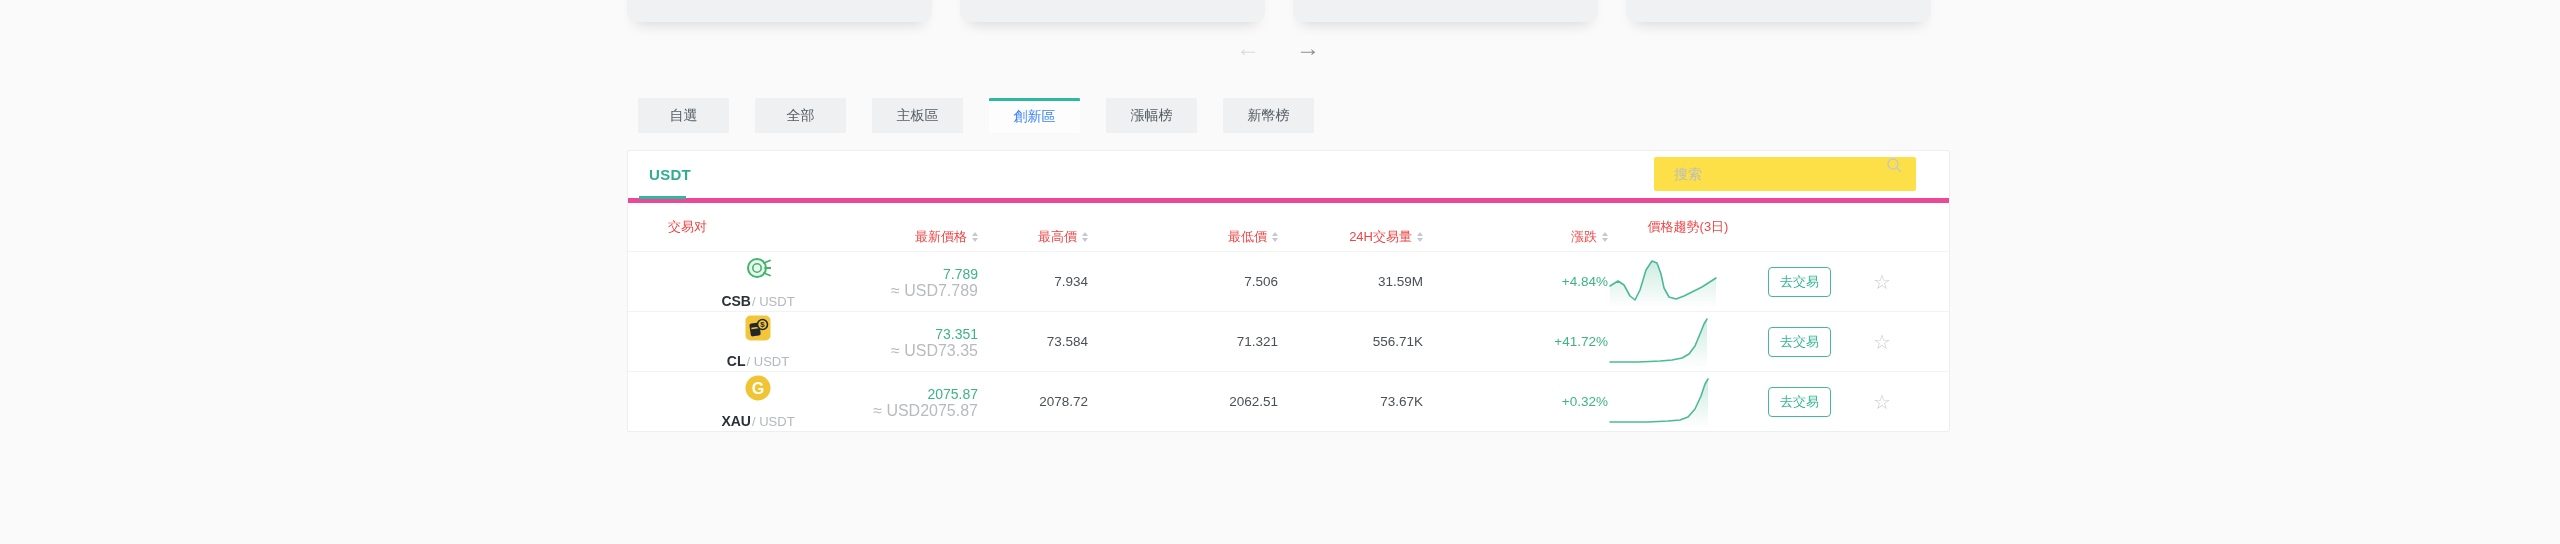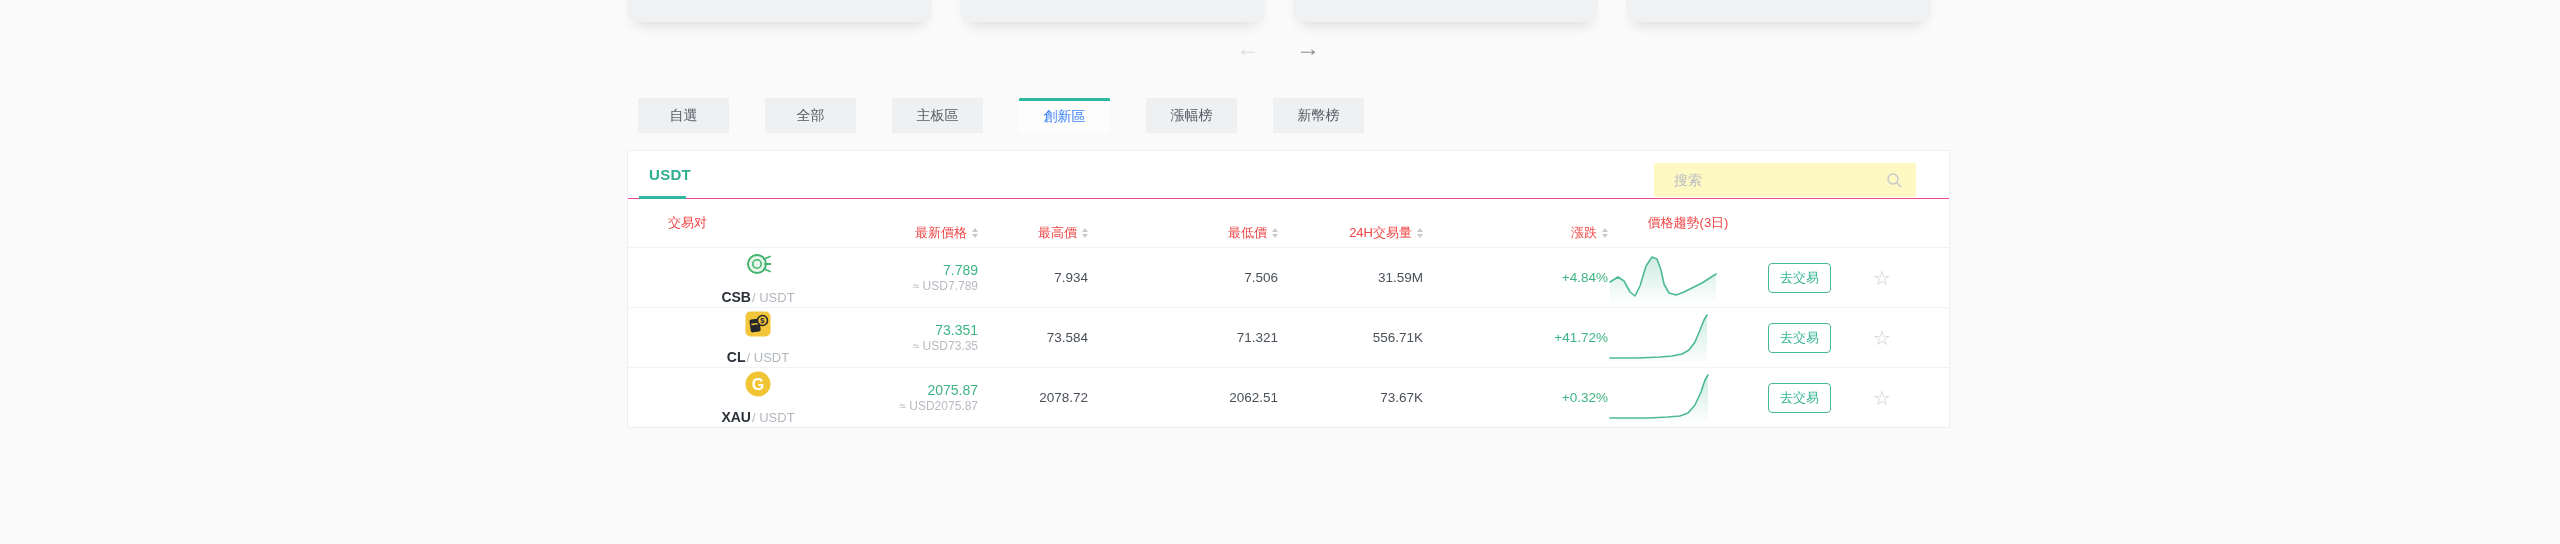--- a/index.html
+++ b/index.html
@@ -35,21 +35,21 @@
     font-size:24px;line-height:28px;
     background:none;border:none;padding:0;margin:0;
     cursor:pointer;font-family:inherit;
   }
   .carousel-arrow.prev{color:#d8dadd;}
   .carousel-arrow.next{color:#8c9094;}
 
   
   .tabs{
     position:absolute;left:638px;top:98px;
-    display:flex;gap:36px;
+    display:flex;gap:26px;
   }
   .tab{
     box-sizing:border-box;
     width:91px;height:35px;
     display:flex;align-items:center;justify-content:center;
     background:#eef0f2;
     color:#565d64;font-size:14px;
     border:none;border-radius:1px;
     cursor:pointer;font-family:inherit;
   }
@@ -62,37 +62,37 @@
   
   .panel{
     position:absolute;left:627px;top:150px;
     width:1323px;box-sizing:border-box;
     background:#ffffff;
     border:1px solid #ecEEF0;border:1px solid #eceef0;
     border-radius:2px;
   }
   .panel-header{
     position:relative;height:47px;
-    border-bottom:1px solid #ec4899;
+    border-bottom:5px solid #ec4899;
   }
   .quote-tab{
     position:absolute;left:21px;top:0;height:100%;
     display:flex;align-items:center;
     color:#2fae90;font-size:15px;font-weight:bold;
     letter-spacing:.3px;cursor:pointer;
   }
   .quote-underline{
     position:absolute;left:11px;bottom:-1px;
     width:47px;height:3px;background:#2eb8a0;
   }
   .search-box{
-    position:absolute;right:33px;top:12px;
+    position:absolute;right:33px;top:6px;
     width:262px;height:34px;box-sizing:border-box;
-    background:#fef9c3;border-radius:2px;
-    display:flex;align-items:center;
+    background:#fde047;border-radius:2px;
+    display:flex;align-items:flex-start;
   }
   .search-box input{
     flex:1;height:100%;
     background:transparent;border:none;outline:none;
     padding:0 8px 0 20px;
     font-size:14px;color:#3a4048;font-family:inherit;
   }
   .search-box input::placeholder{color:#b9bdc3;}
   .search-icn{display:flex;align-items:center;padding-right:14px;cursor:pointer;}
 
@@ -124,21 +124,21 @@
   .cell{font-size:13.5px;color:#4a5058;}
   .cell.right{text-align:right;}
   .cell.center{display:flex;justify-content:flex-start;align-items:center;}
 
   .pair-cell{display:flex;align-items:center;gap:12px;padding-left:40px;flex-direction:column;}
   .coin-icn{width:26px;height:26px;flex:0 0 26px;}
   .pair-base{font-size:14px;font-weight:bold;color:#2b3139;}
   .pair-quote{font-size:13px;color:#b3b8be;margin-left:1px;}
 
   .price-main{font-size:14px;color:#3db485;line-height:17px;}
-  .price-sub{font-size:12px;color:#b7bbc0;line-height:15px;margin-top:0;}
+  .price-sub{font-size:16px;color:#b7bbc0;line-height:15px;margin-top:0;}
   .change{color:#3db485;}
 
   .spark{display:block;}
 
   .trade-btn{
     box-sizing:border-box;
     padding:5px 11px;
     background:#ffffff;
     border:1px solid #47b79c;border-radius:4px;
     color:#35b493;font-size:13px;

